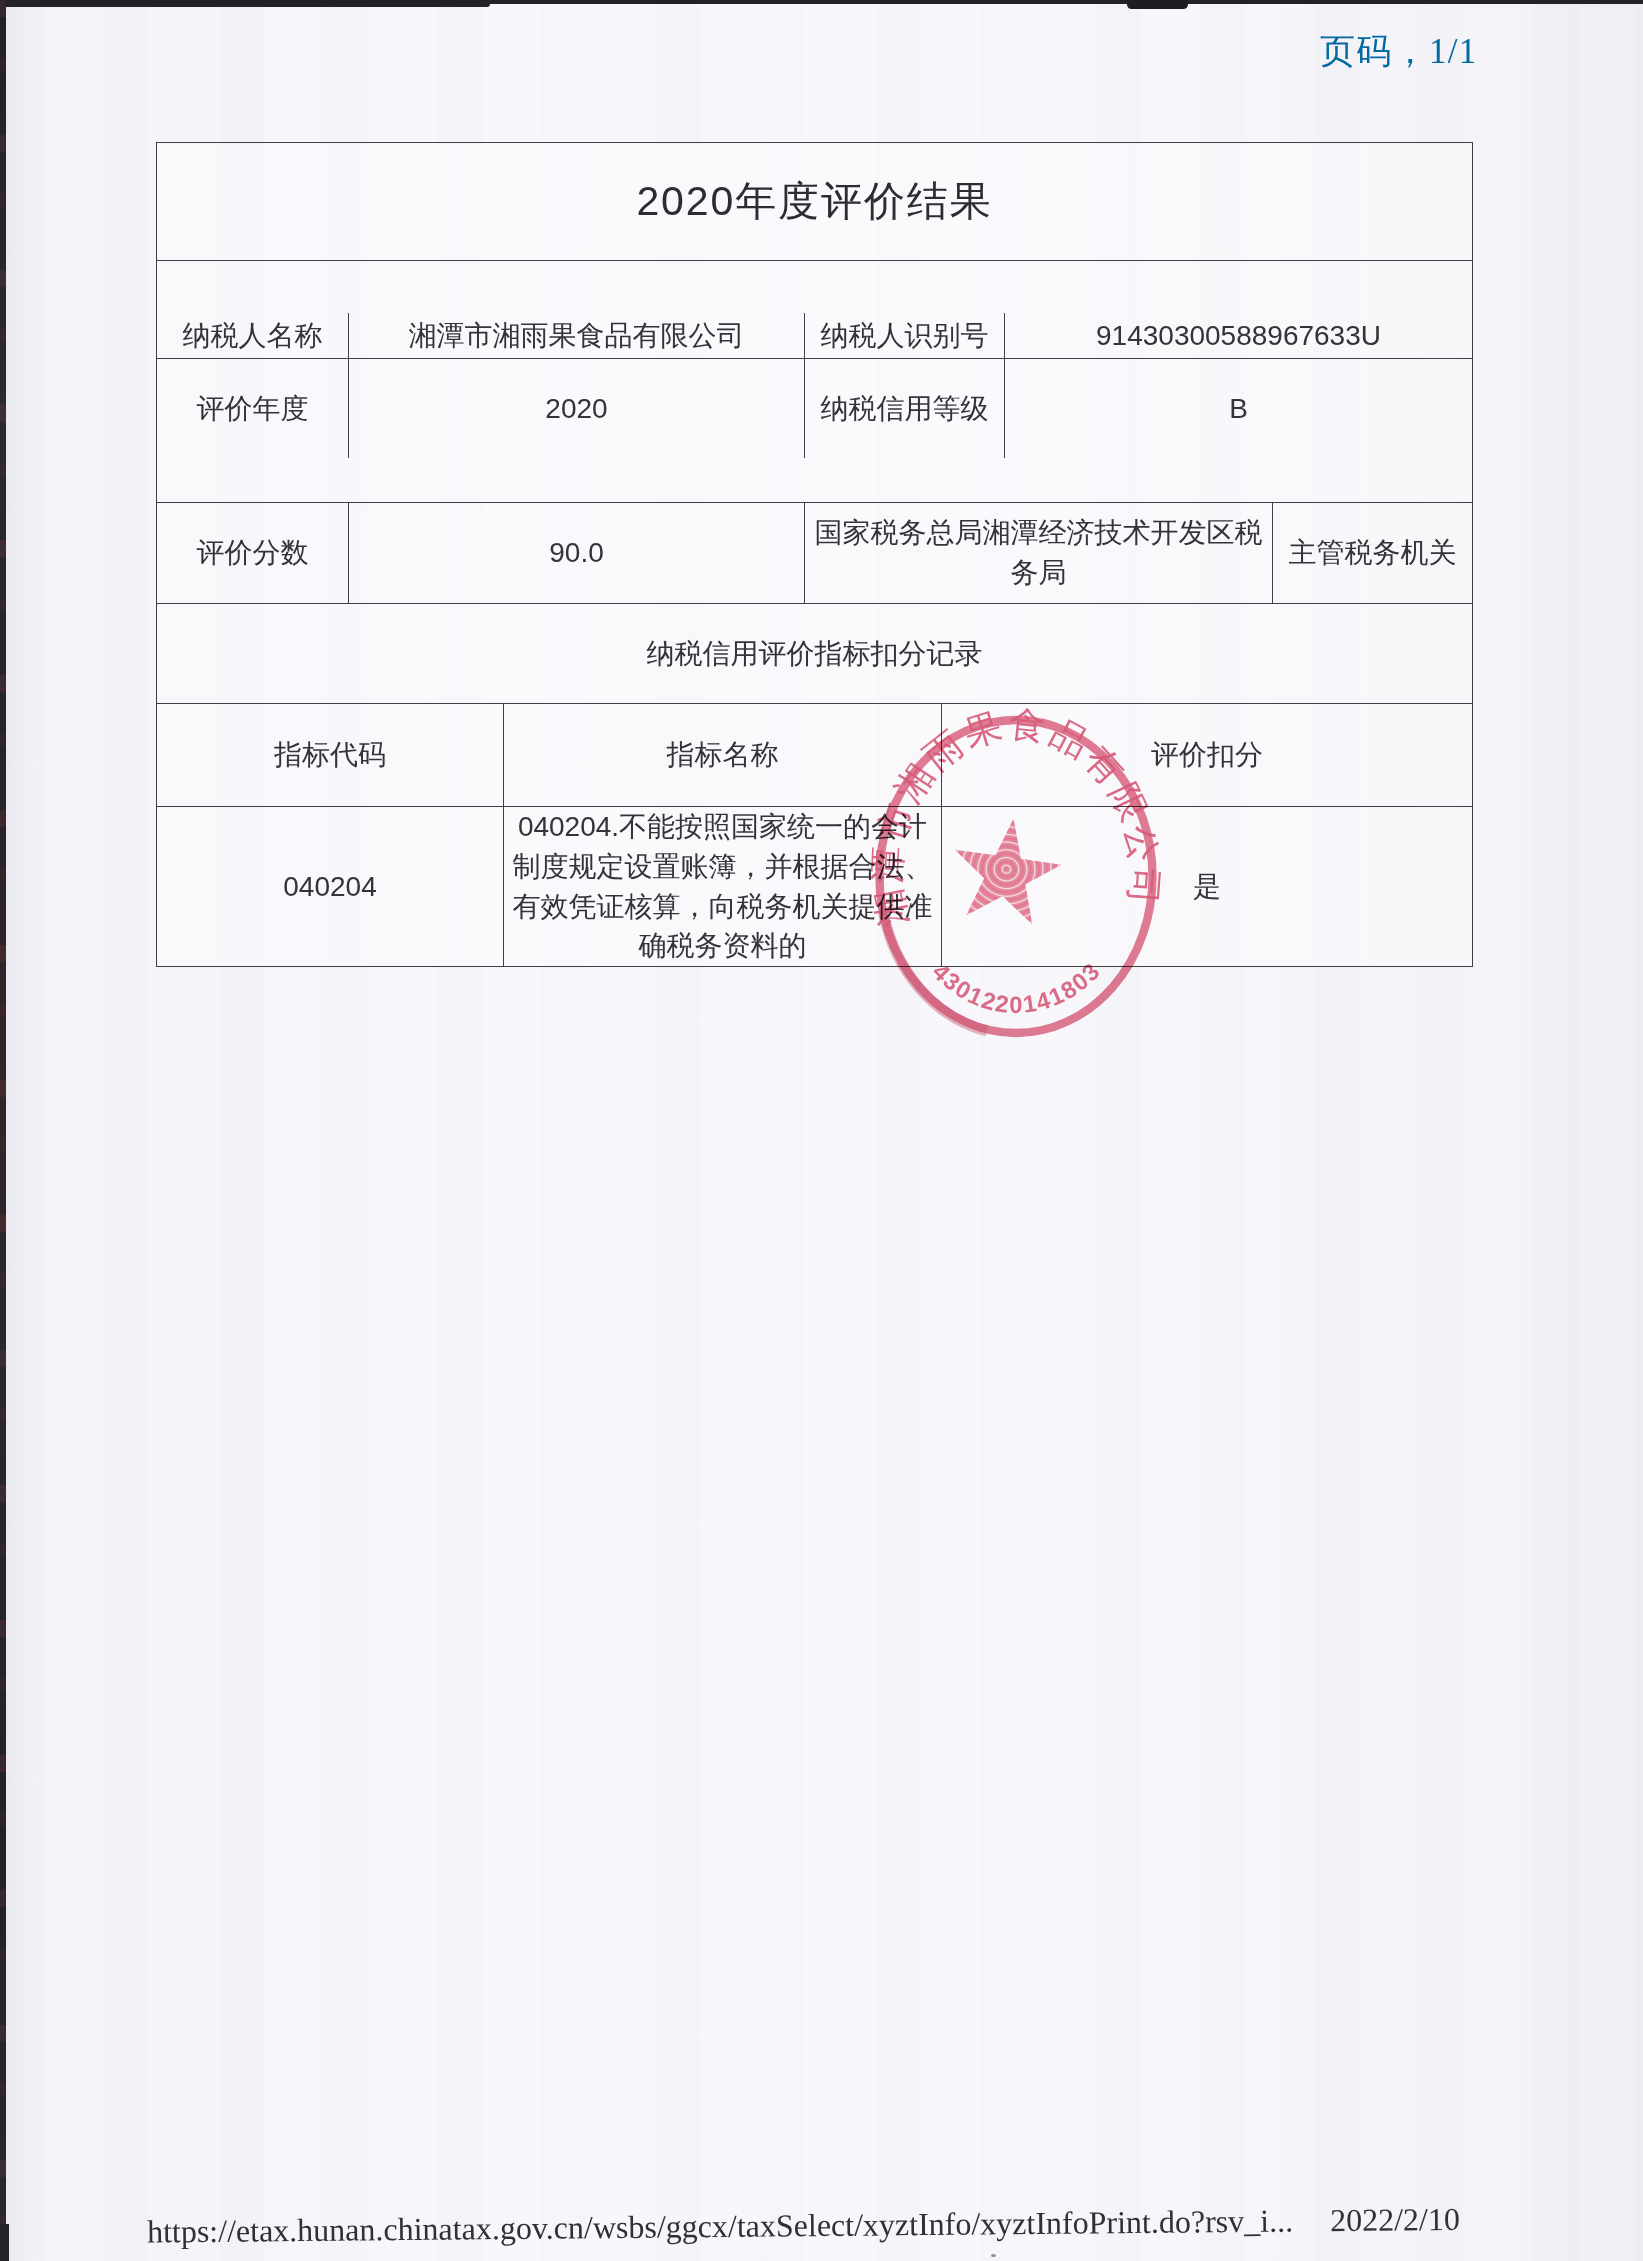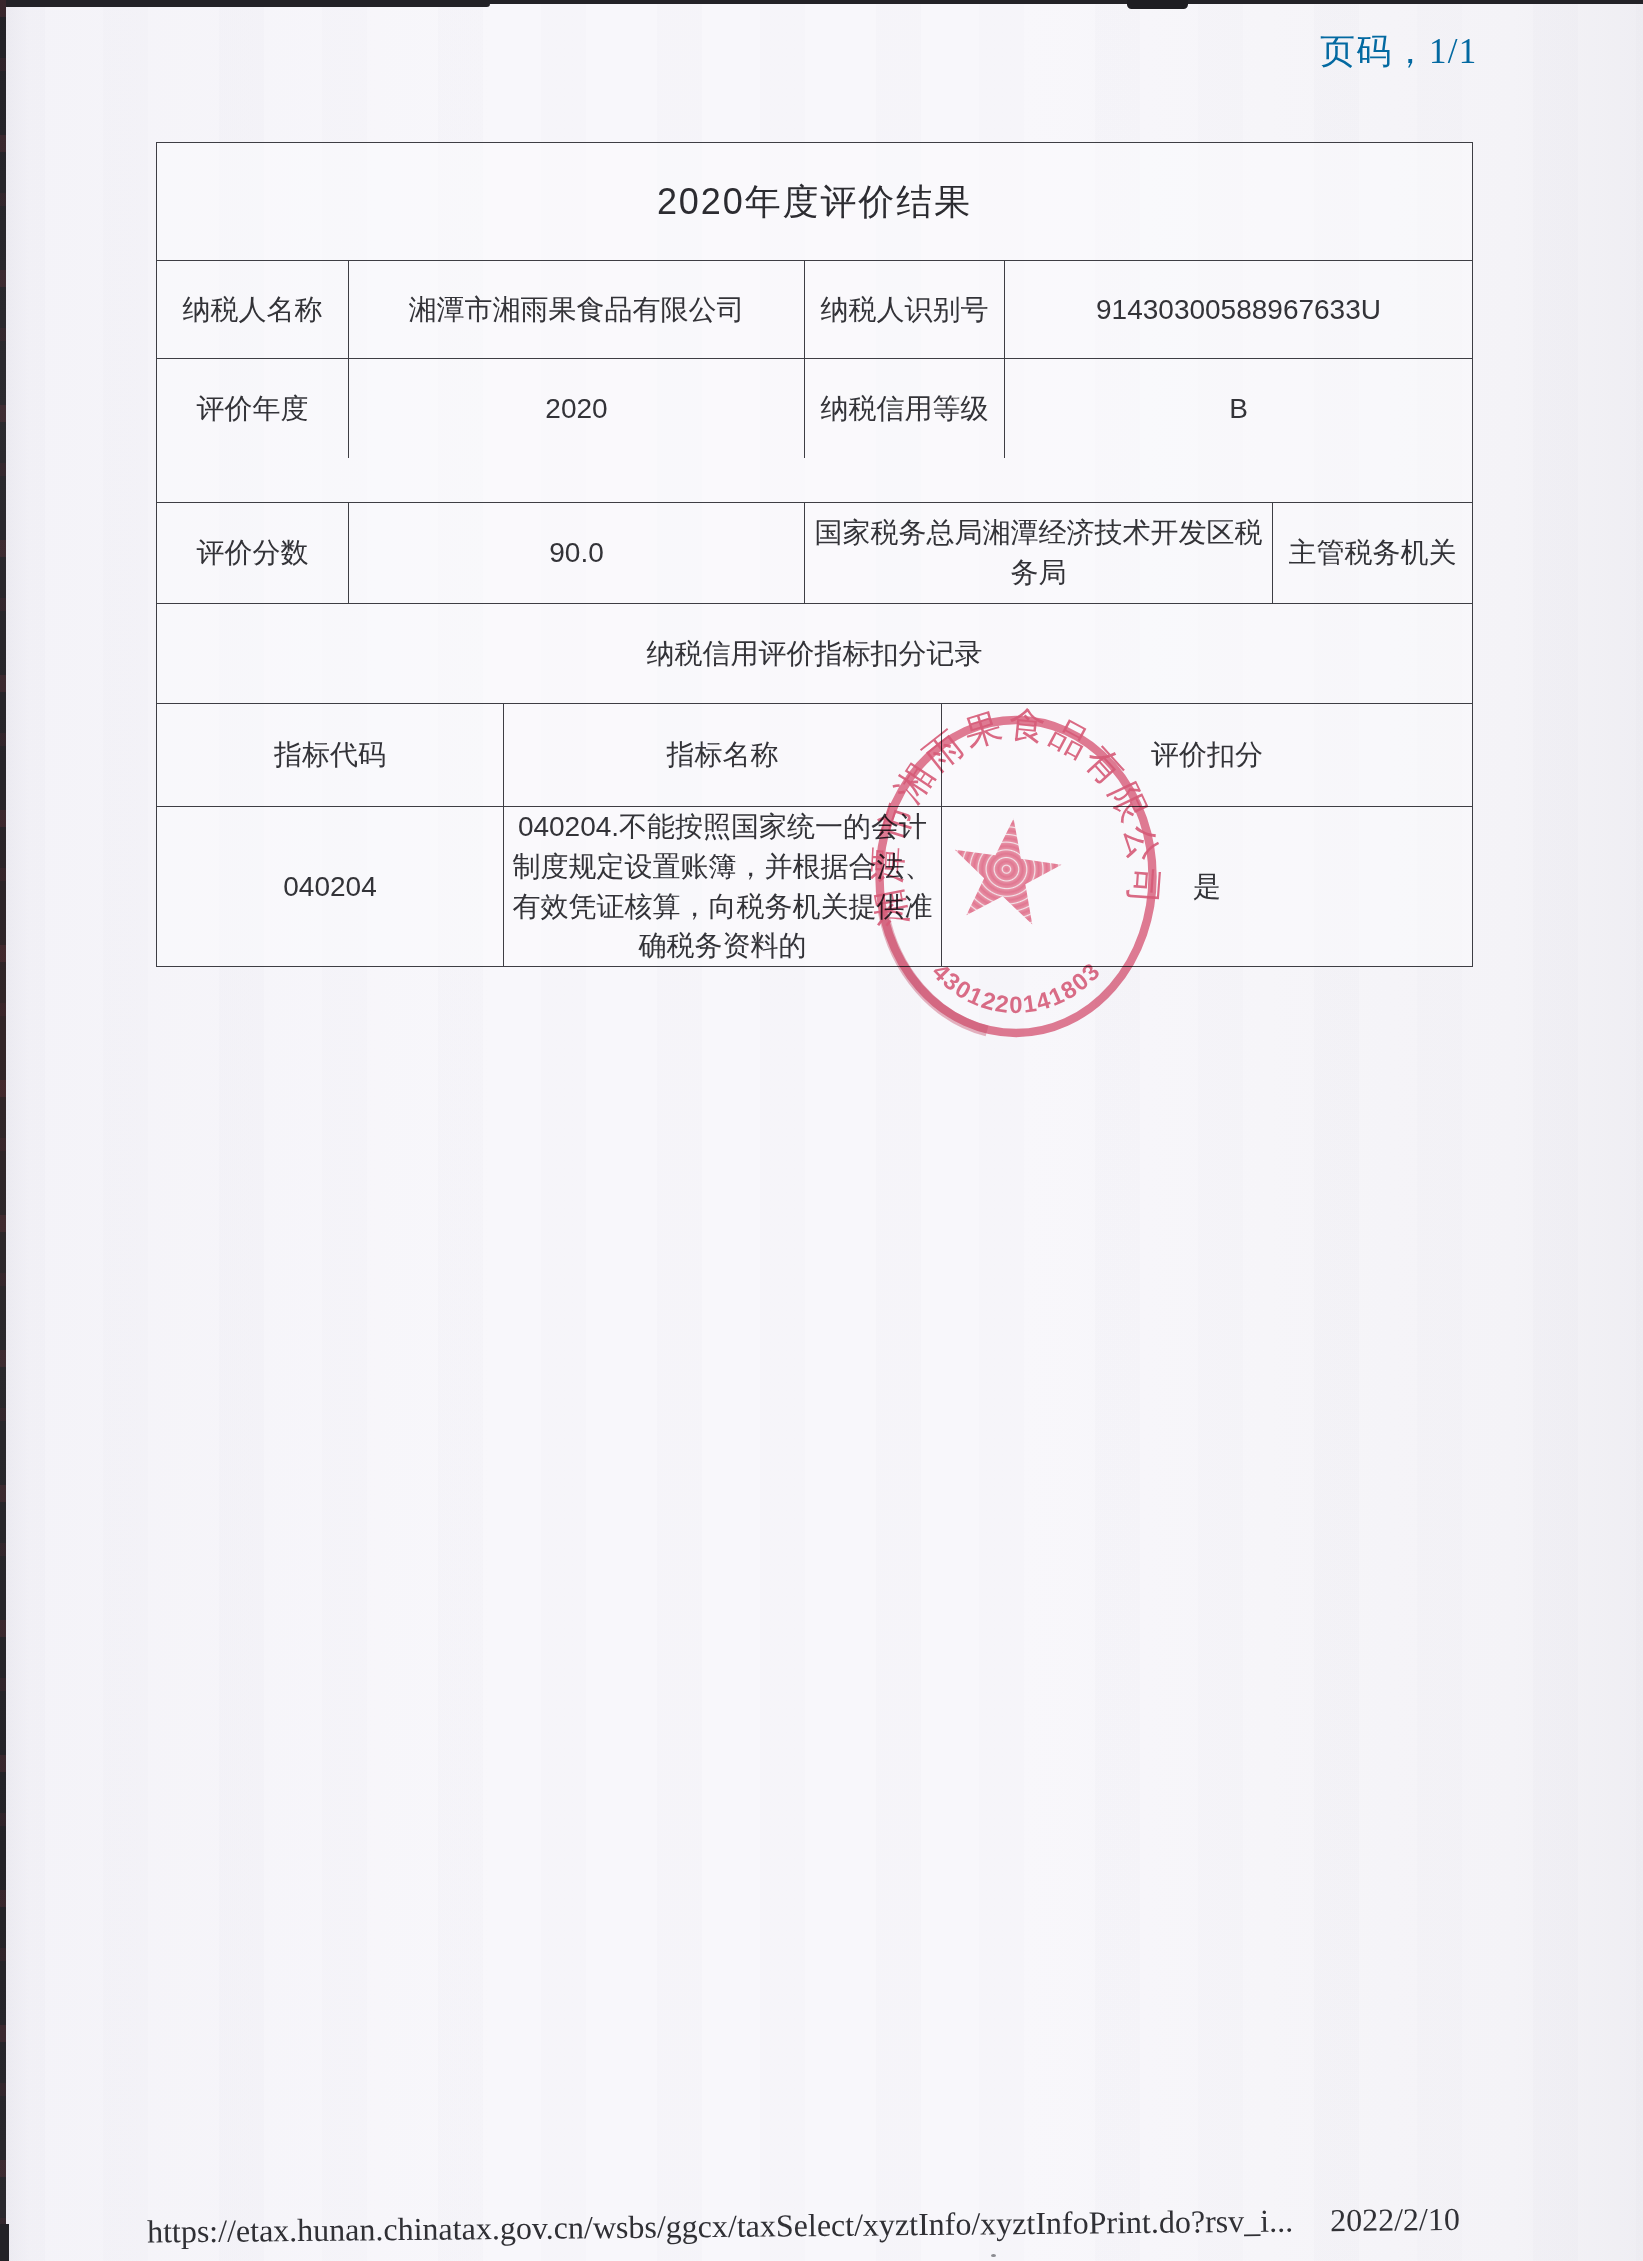--- a/index.html
+++ b/index.html
@@ -49,35 +49,35 @@
   .trow{display:flex;}
   .trow + .trow{border-top:1.3px solid #3e3e44;}
   .cell{
     box-sizing:border-box;
     display:flex;align-items:center;justify-content:center;
     text-align:center;font-size:28px;line-height:1.42;
     padding:2.6px 7.7px;color:#333338;
   }
   .cell + .cell{border-left:1.3px solid #3e3e44;}
   .h-title{height:117px;}
-  .h-r1{height:97px;}
+  .h-r1{height:97px;align-items:flex-end;}
   .h-r2{height:99px;}
   .h-r3{height:100px;margin-top:44px;}
   .h-sec{height:99px;}
   .h-hdr{height:102px;}
   .h-data{height:159px;}
   .w-label1{width:191px;}
   .w-val1{width:456px;}
   .w-label2{width:200px;}
   .w-val2{flex:1;}
   .q1{width:346px;}
   .q2{width:438px;}
   .q3{flex:1;}
   .w-full{width:100%;}
-  .title-cell{font-size:36px;color:#2c2c31;letter-spacing:1.9px;}
+  .title-cell{font-size:41px;color:#2c2c31;letter-spacing:1.9px;}
   .name-cell{padding:3.9px 5.2px;}
 
   
   .stamp{
     position:absolute;left:855px;top:701px;width:322px;height:351px;
     mix-blend-mode:multiply;opacity:0.93;
   }
   .stamp text{font-family:"Liberation Sans",sans-serif;}
 
   

